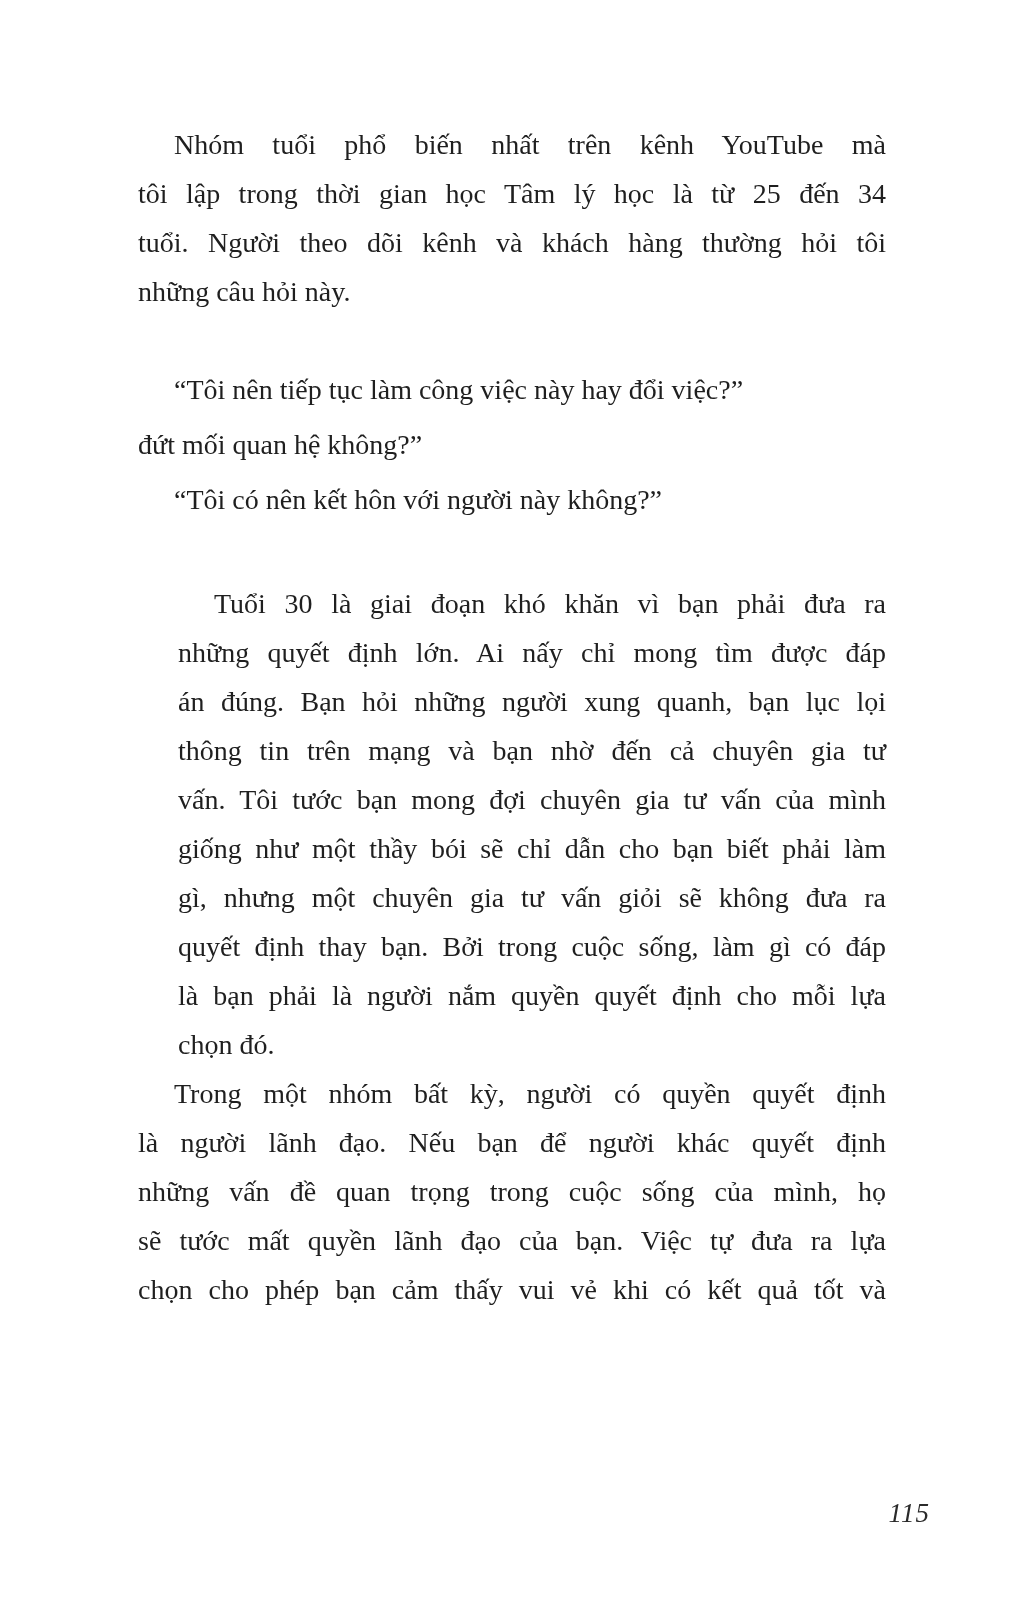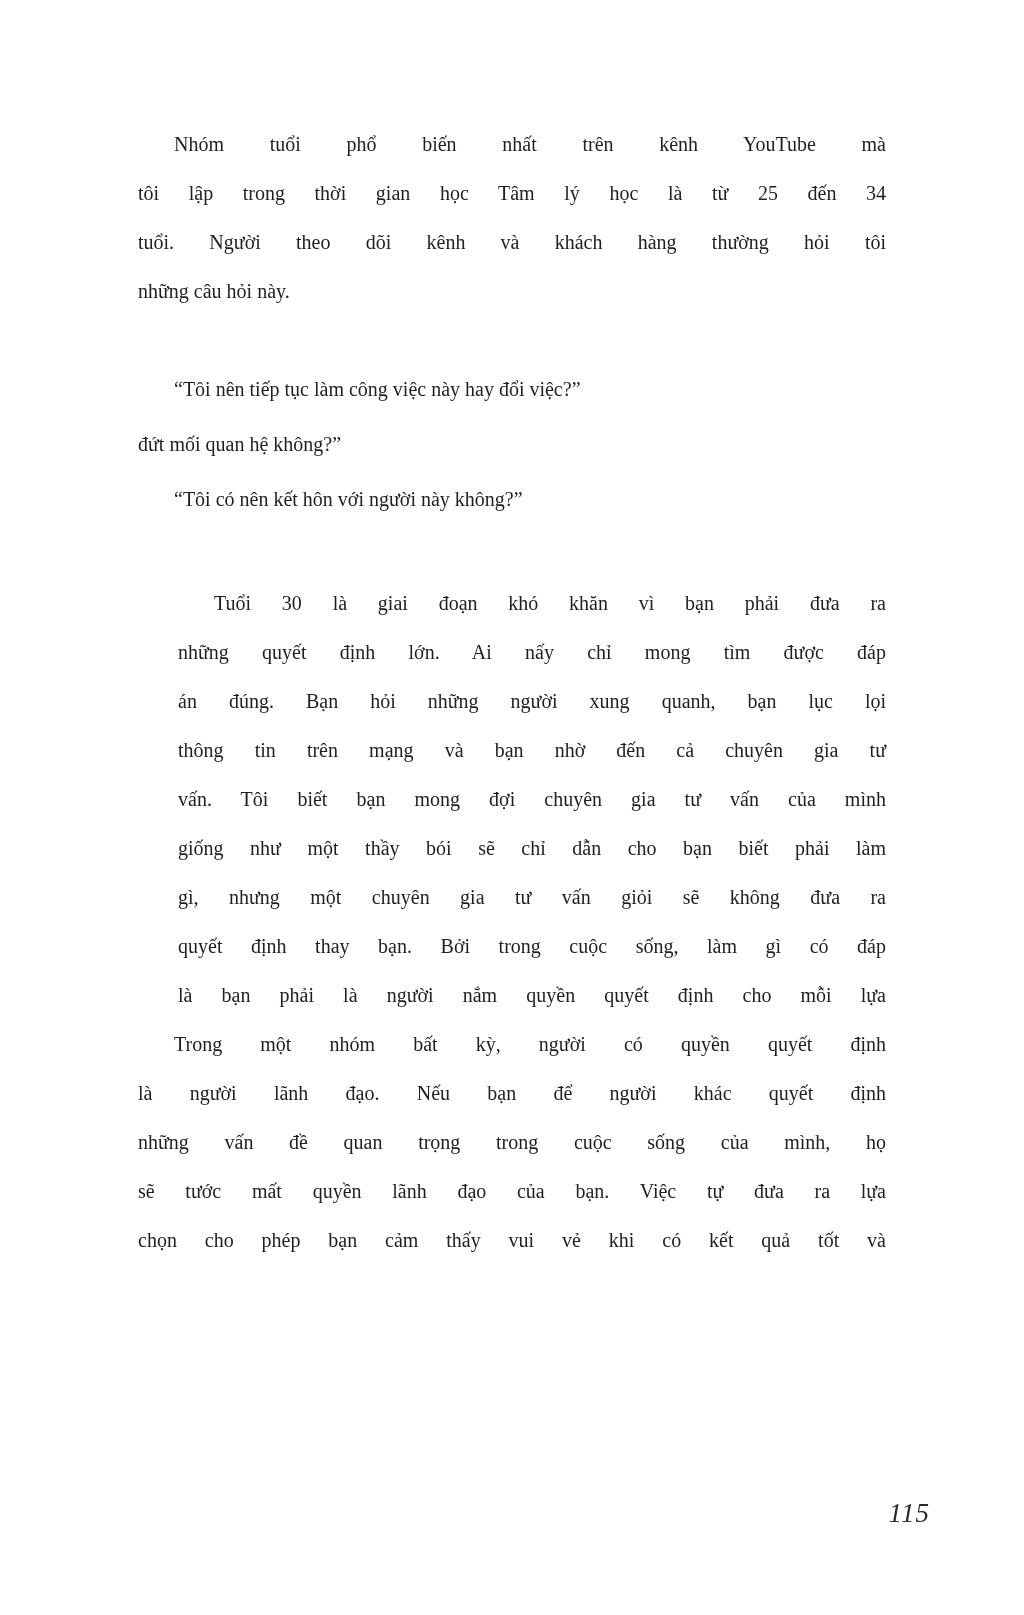--- a/index.html
+++ b/index.html
@@ -16,21 +16,21 @@
     color: #1f1f1f;
   }
   main.page-body {
     position: absolute;
     left: 138px;
     top: 120px;
     width: 748px;
   }
   .block { margin: 0; }
   .line {
-    font-size: 20px;
+    font-size: 28px;
     line-height: 49px;
     text-align: justify;
     text-align-last: justify;
   }
   .line.natural {
     text-align: left;
     text-align-last: left;
   }
   .block .line.first {
     text-indent: 36px;
@@ -69,25 +69,26 @@
       <div class="line natural" data-name="text-line">đứt mối quan hệ không?”</div>
     </div>
     <div class="block quote" data-name="quote-3">
       <div class="line first natural" data-name="text-line">“Tôi có nên kết hôn với người này không?”</div>
     </div>
     <div class="block paragraph" data-name="paragraph-2">
       <div class="line first" data-name="text-line">Tuổi 30 là giai đoạn khó khăn vì bạn phải đưa ra</div>
       <div class="line" data-name="text-line">những quyết định lớn. Ai nấy chỉ mong tìm được đáp</div>
       <div class="line" data-name="text-line">án đúng. Bạn hỏi những người xung quanh, bạn lục lọi</div>
       <div class="line" data-name="text-line">thông tin trên mạng và bạn nhờ đến cả chuyên gia tư</div>
-      <div class="line" data-name="text-line">vấn. Tôi biết bạn mong đợi chuyên gia tư vấn của mình</div>
+      <div class="line" data-name="text-line">vấn. Tôi tước bạn mong đợi chuyên gia tư vấn của mình</div>
       <div class="line" data-name="text-line">giống như một thầy bói sẽ chỉ dẫn cho bạn biết phải làm</div>
       <div class="line" data-name="text-line">gì, nhưng một chuyên gia tư vấn giỏi sẽ không đưa ra</div>
       <div class="line" data-name="text-line">quyết định thay bạn. Bởi trong cuộc sống, làm gì có đáp</div>
       <div class="line" data-name="text-line">là bạn phải là người nắm quyền quyết định cho mỗi lựa</div>
+      <div class="line natural" data-name="text-line">chọn đó.</div>
     </div>
     <div class="block paragraph" data-name="paragraph-3">
       <div class="line first" data-name="text-line">Trong một nhóm bất kỳ, người có quyền quyết định</div>
       <div class="line" data-name="text-line">là người lãnh đạo. Nếu bạn để người khác quyết định</div>
       <div class="line" data-name="text-line">những vấn đề quan trọng trong cuộc sống của mình, họ</div>
       <div class="line" data-name="text-line">sẽ tước mất quyền lãnh đạo của bạn. Việc tự đưa ra lựa</div>
       <div class="line" data-name="text-line">chọn cho phép bạn cảm thấy vui vẻ khi có kết quả tốt và</div>
     </div>
   </main>
 

